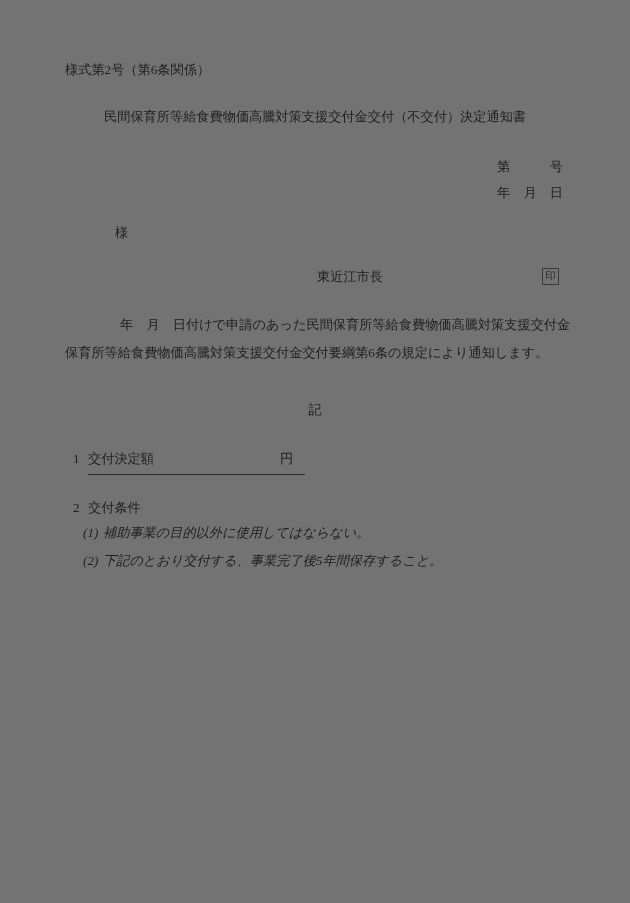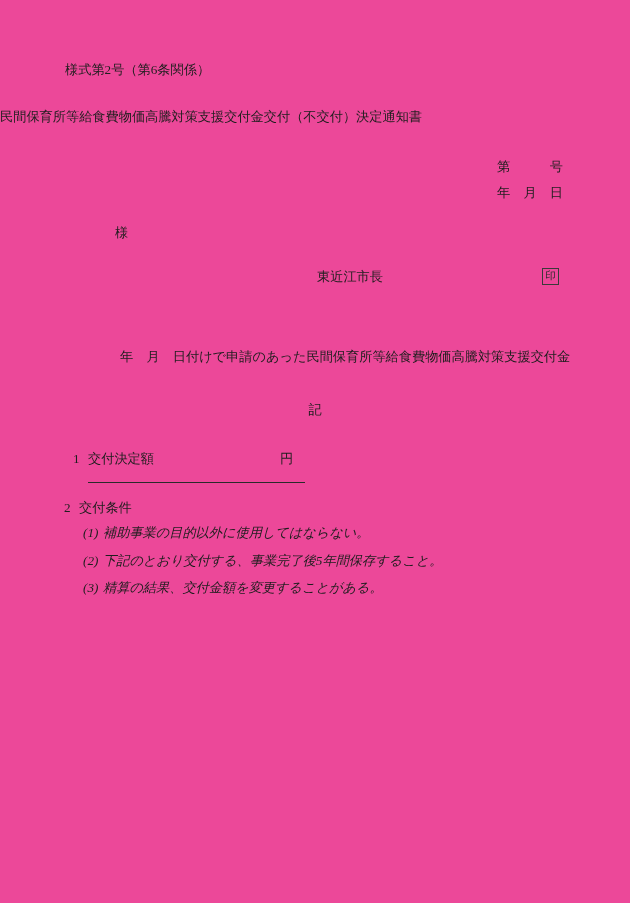--- a/index.html
+++ b/index.html
@@ -4,65 +4,65 @@
 <style>
   html, body {
     margin: 0;
     padding: 0;
     background: #fafafa;
   }
   .page {
     position: relative;
     width: 630px;
     height: 903px;
-    background: #ec4899;
+    background: #737373;
     color: #1e1e1e;
     font-family: "Liberation Serif", "DejaVu Serif", serif;
     font-size: 13.2px;
     overflow: hidden;
   }
   .abs { position: absolute; line-height: 1.15; white-space: nowrap; }
 
   .form-number { left: 65px; top: 62px; }
 
-  .doc-title { left: 0; right: 0; top: 109px; text-align: left; }
+  .doc-title { left: 0; right: 0; top: 109px; text-align: center; }
 
   .issue-block { right: 67px; top: 154px; text-align: right; }
   .issue-block > div { line-height: 26px; }
 
   .addressee { left: 115px; top: 225px; }
 
   .sender { left: 317px; top: 269px; font-family: Liberation Serif, serif; }
 
   .seal-box {
     left: 542px; top: 268px;
     width: 15px; height: 15px;
     border: 1px solid #3a3a3a;
     display: flex; align-items: center; justify-content: center;
     font-size: 10.5px; line-height: 1; color: #2a2a2a;
   }
 
-  .body-par { left: 65px; top: 311px; width: 503px; margin-top: 32px; }
+  .body-par { left: 65px; top: 311px; width: 503px; }
   .body-par > div { line-height: 27.5px; white-space: nowrap; }
   .body-par > div.indent { padding-left: 55px; }
 
   .record-heading { left: 0; right: 0; top: 402px; text-align: center; }
 
   .item-row { white-space: nowrap; }
   .item1-row { left: 73px; top: 451px; }
   .item-no { display: inline-block; width: 15px; }
   .amount-line {
     display: inline-block;
     border-bottom: 1px solid #2a2a2a;
-    padding-bottom: 16px;
+    padding-bottom: 8px;
   }
   .amount-blank { display: inline-block; width: 126px; }
   .amount-tail  { display: inline-block; width: 12px; }
 
-  .item2-row { left: 64px; top: 500px; font-family: Liberation Serif, serif; }
+  .item2-row { left: 73px; top: 500px; font-family: Liberation Serif, serif; }
 
   .conditions { left: 83px; top: 519px; font-style: italic; }
   .conditions > div { line-height: 27.6px; white-space: nowrap; }
   .cond-no { display: inline-block; width: 20px; }
 </style>
 </head>
 <body>
 
 <div class="page">
 
@@ -78,37 +78,35 @@
   <div class="abs addressee">様</div>
 
   <div class="abs sender">東近江市長</div>
 
   <div class="abs seal-box">
     <span>印</span>
   </div>
 
   <div class="abs body-par">
     <div class="indent">年　月　日付けで申請のあった民間保育所等給食費物価高騰対策支援交付金</div>
+    <div>保育所等給食費物価高騰対策支援交付金交付要綱第6条の規定により通知します。</div>
   </div>
 
   <div class="abs record-heading">記</div>
 
   <div class="abs item-row item1-row">
     <span class="item-no">1</span><span class="amount-line"><span>交付決定額</span><span class="amount-blank"></span><span>円</span><span class="amount-tail"></span></span>
   </div>
 
   <div class="abs item-row item2-row">
     <span class="item-no">2</span><span>交付条件</span>
   </div>
 
   <div class="abs conditions">
     <div>
       <span class="cond-no">(1)</span><span>補助事業の目的以外に使用してはならない。</span>
     </div>
     <div>
       <span class="cond-no">(2)</span><span>下記のとおり交付する、事業完了後5年間保存すること。</span>
     </div>
-    <div>
-      <span class="cond-no">(3)</span><span>精算の結果、交付金額を変更することがある。</span>
-    </div>
   </div>
 
 </div>
 
 </body></html>

